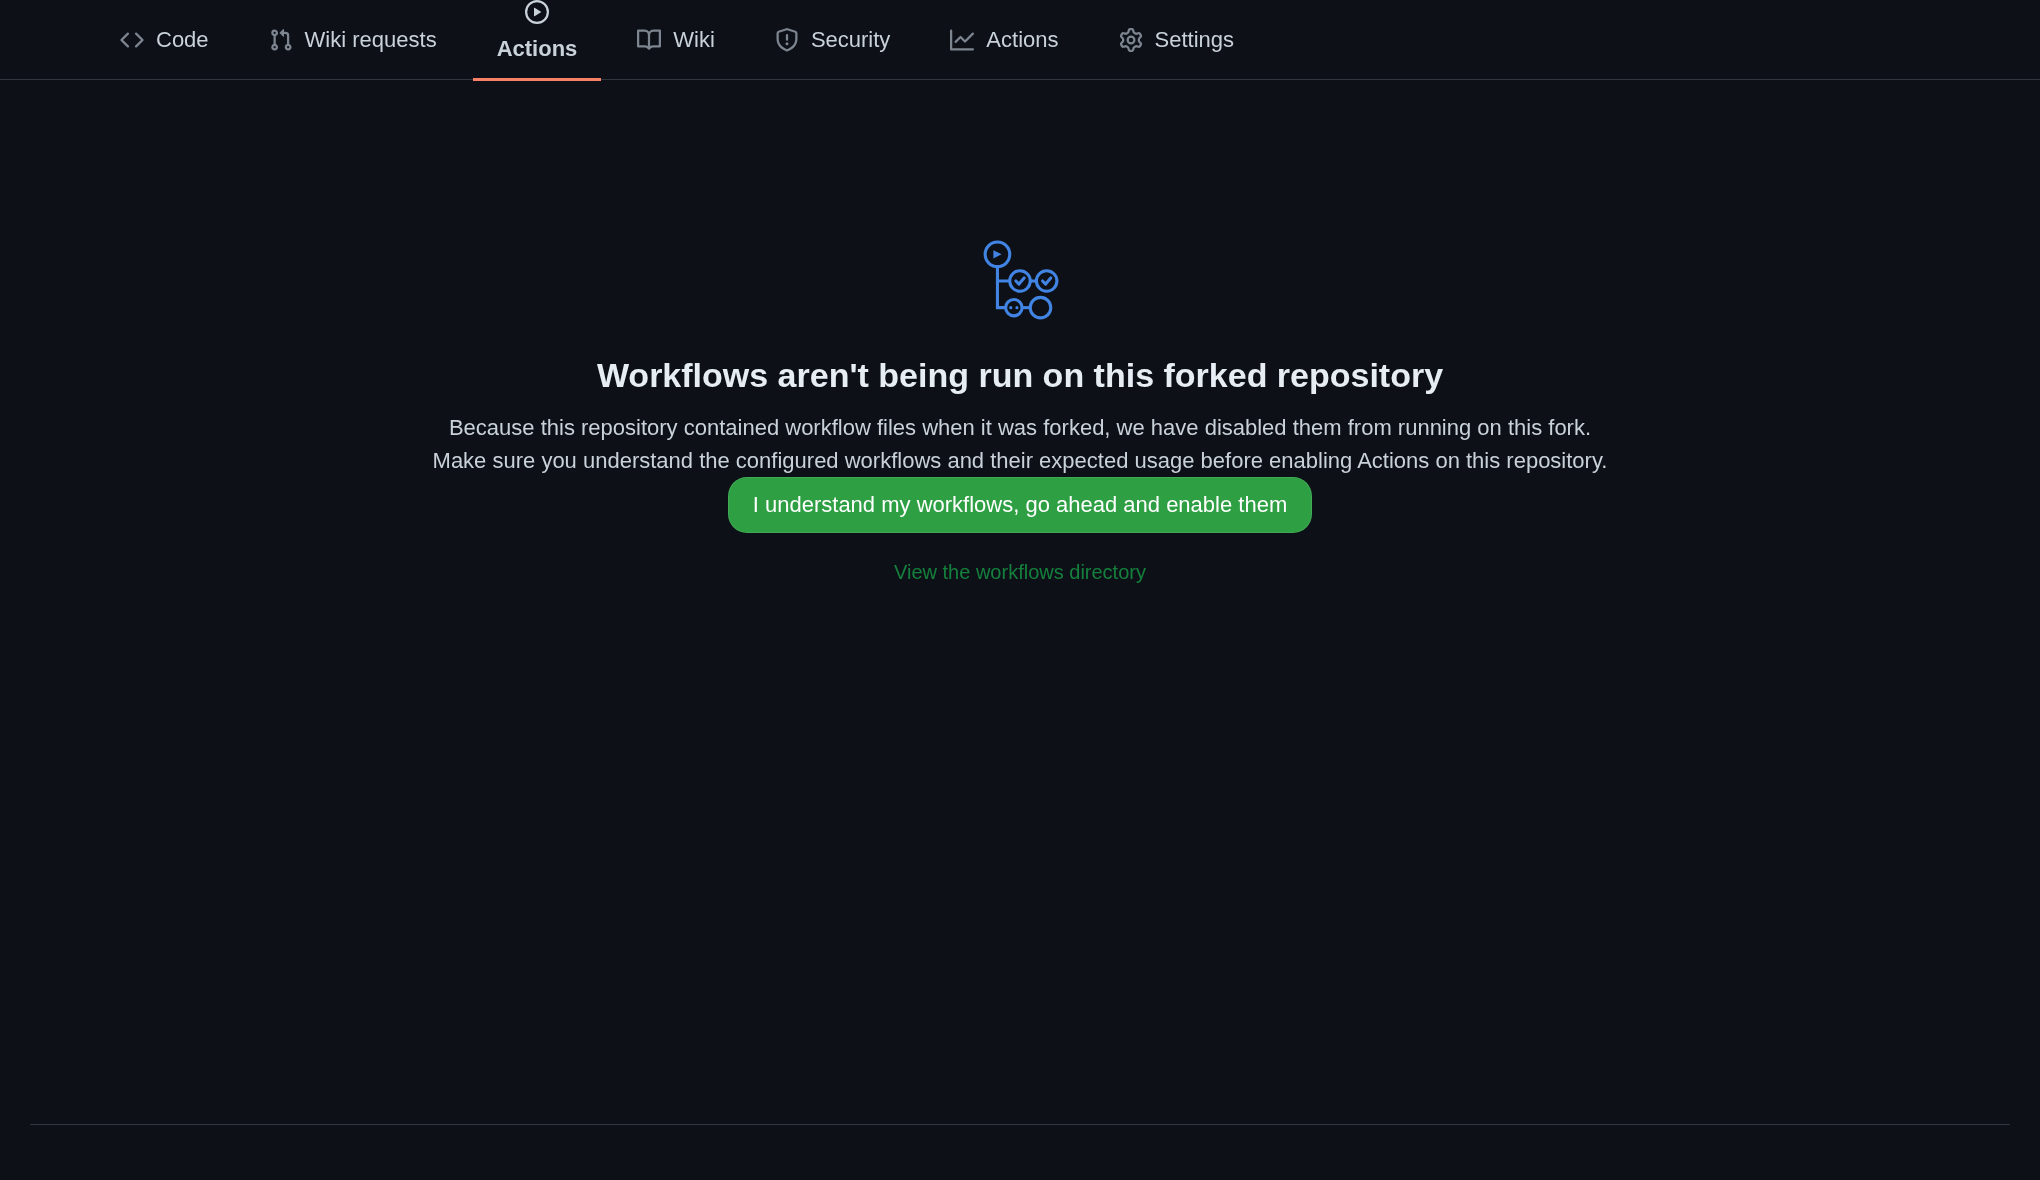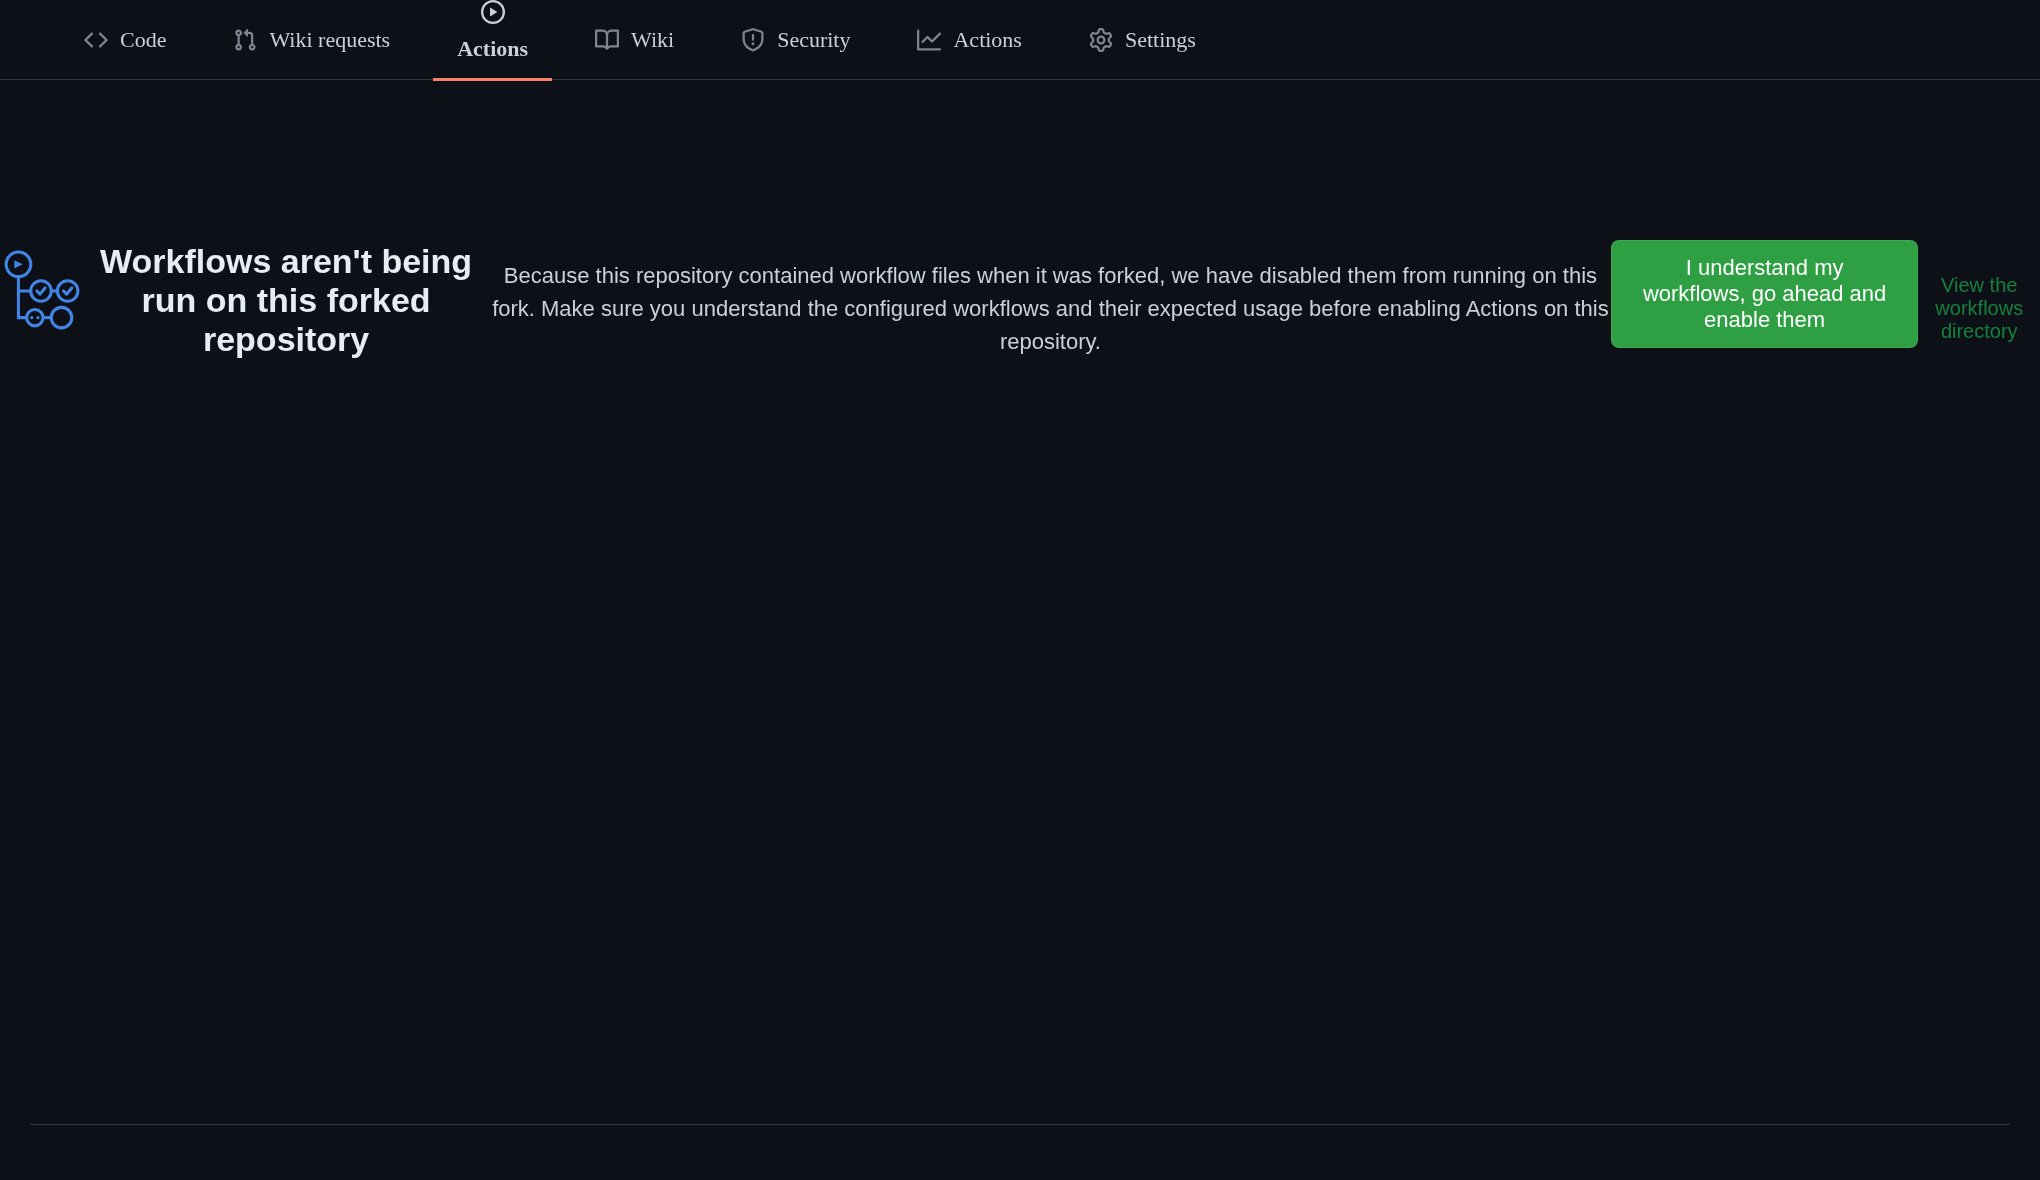--- a/index.html
+++ b/index.html
@@ -12,24 +12,23 @@
       color: #c9d1d9;
       font-family: -apple-system, BlinkMacSystemFont, "Segoe UI", Helvetica, Arial, sans-serif;
       width: 2040px;
       height: 1180px;
       overflow: hidden;
     }
     .tab-nav {
       display: flex;
       align-items: center;
       border-bottom: 1px solid #30363d;
-      padding: 0 60px;
-      gap: 19px;
+      padding: 0 96px;
+      gap: 12px;
       height: 80px;
-      font-family: Liberation Serif, serif;
     }
     .tab-item {
       display: flex;
       align-items: center;
       gap: 12px;
       padding: 0 24px;
       height: 80px;
       color: #c9d1d9;
       font-size: 22px;
       cursor: pointer;
@@ -52,21 +51,21 @@
       display: flex;
       align-items: center;
       justify-content: center;
       color: #7d8590;
     }
     .tab-item.active .icon {
       color: #c9d1d9;
     }
     .main-content {
       display: flex;
-      flex-direction: row;
+      flex-direction: column;
       align-items: center;
       padding-top: 160px;
       text-align: center;
     }
     .workflow-icon {
       margin-bottom: 30px;
     }
     .heading {
       font-size: 34px;
       font-weight: 600;
@@ -76,21 +75,21 @@
     .description {
       font-size: 22px;
       color: #c9d1d9;
       max-width: 1200px;
       line-height: 1.5;
     }
     .primary-button {
       background-color: #2ea043;
       color: #ffffff;
       border: 1px solid rgba(240,246,252,0.1);
-      border-radius: 8px;
+      border-radius: 19px;
       padding: 14px 24px;
       font-size: 22px;
       font-weight: 500;
       cursor: pointer;
       margin-bottom: 28px;
     }
     .link-text {
       color: #15803d;
       font-size: 20px;
       cursor: pointer;

